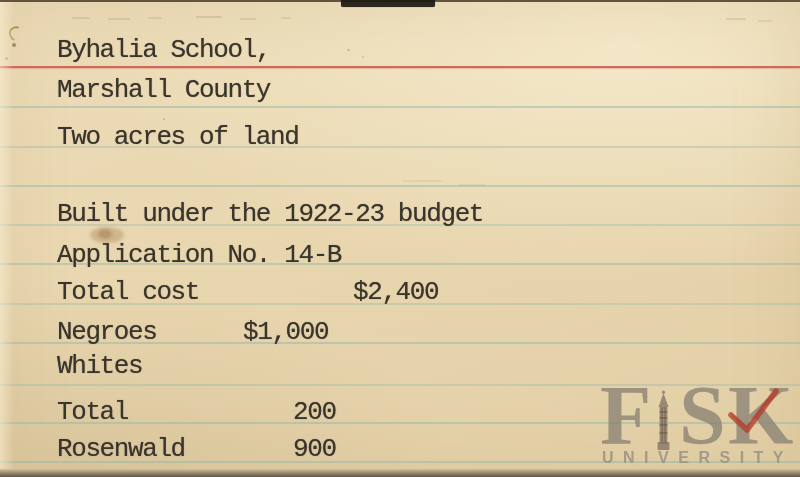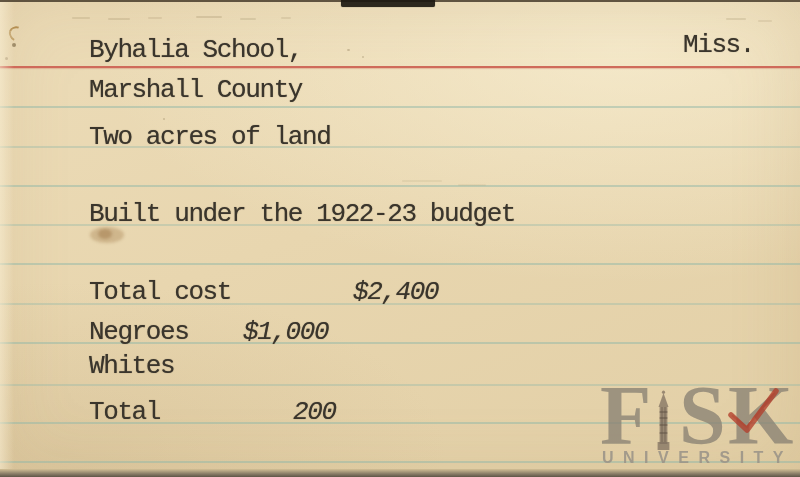--- a/index.html
+++ b/index.html
@@ -19,22 +19,22 @@
   .edge-left-light{position:absolute;left:0;top:0;width:14px;height:477px;background:linear-gradient(90deg,rgba(252,242,216,.55),rgba(252,242,216,0));}
   
   .rule{position:absolute;left:0;width:800px;height:2px;}
   .rule.red{background:#cf6a5a;box-shadow:0 1px 1px rgba(207,106,90,.35);}
   .rule.blue{background:rgba(146,184,168,.5);}
   .rule.blue.faint{background:rgba(146,184,168,.38);}
   
   .row{position:absolute;left:0;width:800px;height:26px;line-height:26px;
        font-size:26px;letter-spacing:-1.4px;color:#3a352c;
        text-shadow:0 0 .9px rgba(58,53,44,.6);}
-  .row .lbl{position:absolute;left:57px;white-space:pre;margin-left:32px;}
-  .row .val{position:absolute;white-space:pre;font-style:italic;}
+  .row .lbl{position:absolute;left:57px;white-space:pre;}
+  .row .val{position:absolute;white-space:pre;}
   .miss{position:absolute;left:683px;top:32px;height:26px;line-height:26px;font-size:26px;
         letter-spacing:-1.4px;color:#3a352c;text-shadow:0 0 .9px rgba(58,53,44,.6);}
   
   .dash{position:absolute;height:2px;border-radius:1px;background:#a4926c;}
   .speck{position:absolute;border-radius:50%;background:rgba(100,80,45,.55);}
   .stain{position:absolute;border-radius:50%;filter:blur(1.5px);}
   .corner-curl{position:absolute;left:9px;top:26px;width:11px;height:11px;border:2.5px solid rgba(160,115,45,.7);
                border-color:rgba(160,115,45,.7) transparent transparent rgba(160,115,45,.55);
                border-radius:60% 70% 50% 60%;transform:rotate(-25deg);}
   
@@ -58,45 +58,51 @@
   <div class="rule blue" style="top:263px"></div>
   <div class="rule blue faint" style="top:303px"></div>
   <div class="rule blue" style="top:342px"></div>
   <div class="rule blue faint" style="top:384px"></div>
   <div class="rule blue" style="top:422px"></div>
   <div class="rule blue" style="top:461px"></div>
 
   <div class="row" style="top:37px">
     <span class="lbl">Byhalia School,</span>
   </div>
-  <div class="miss">Miss.</div>
 
   <div class="row" style="top:77px">
     <span class="lbl">Marshall County</span>
     </div>
   <div class="row" style="top:124px">
     <span class="lbl">Two acres of land</span>
     </div>
   <div class="row" style="top:201px">
     <span class="lbl">Built under the 1922-23 budget</span>
+    </div>
+  <div class="row" style="top:242px">
+    <span class="lbl">Application No. 14-B</span>
     </div>
   <div class="row" style="top:279px">
     <span class="lbl">Total cost</span>
     <span class="val" style="left:353px">$2,400</span>
     </div>
   <div class="row" style="top:319px">
     <span class="lbl">Negroes</span>
     <span class="val" style="left:243px">$1,000</span>
     </div>
   <div class="row" style="top:353px">
     <span class="lbl">Whites</span>
     </div>
   <div class="row" style="top:399px">
     <span class="lbl">Total</span>
     <span class="val" style="left:293px">200</span>
+    </div>
+  <div class="row" style="top:436px">
+    <span class="lbl">Rosenwald</span>
+    <span class="val" style="left:293px">900</span>
     </div>
 
   <span class="wm-letter" style="left:600px">F</span>
   <svg class="wm-tower" width="25" height="60" viewBox="0 0 25 60">
     <g fill="rgba(128,112,96,.75)">
       <circle cx="12.5" cy="2.2" r="1.6"></circle>
       <polygon points="12.5,3 17.5,17 7.5,17"></polygon>
       <rect x="8.6" y="17" width="7.8" height="37"></rect>
       <rect x="6.6" y="52" width="11.8" height="8"></rect>
     </g>

